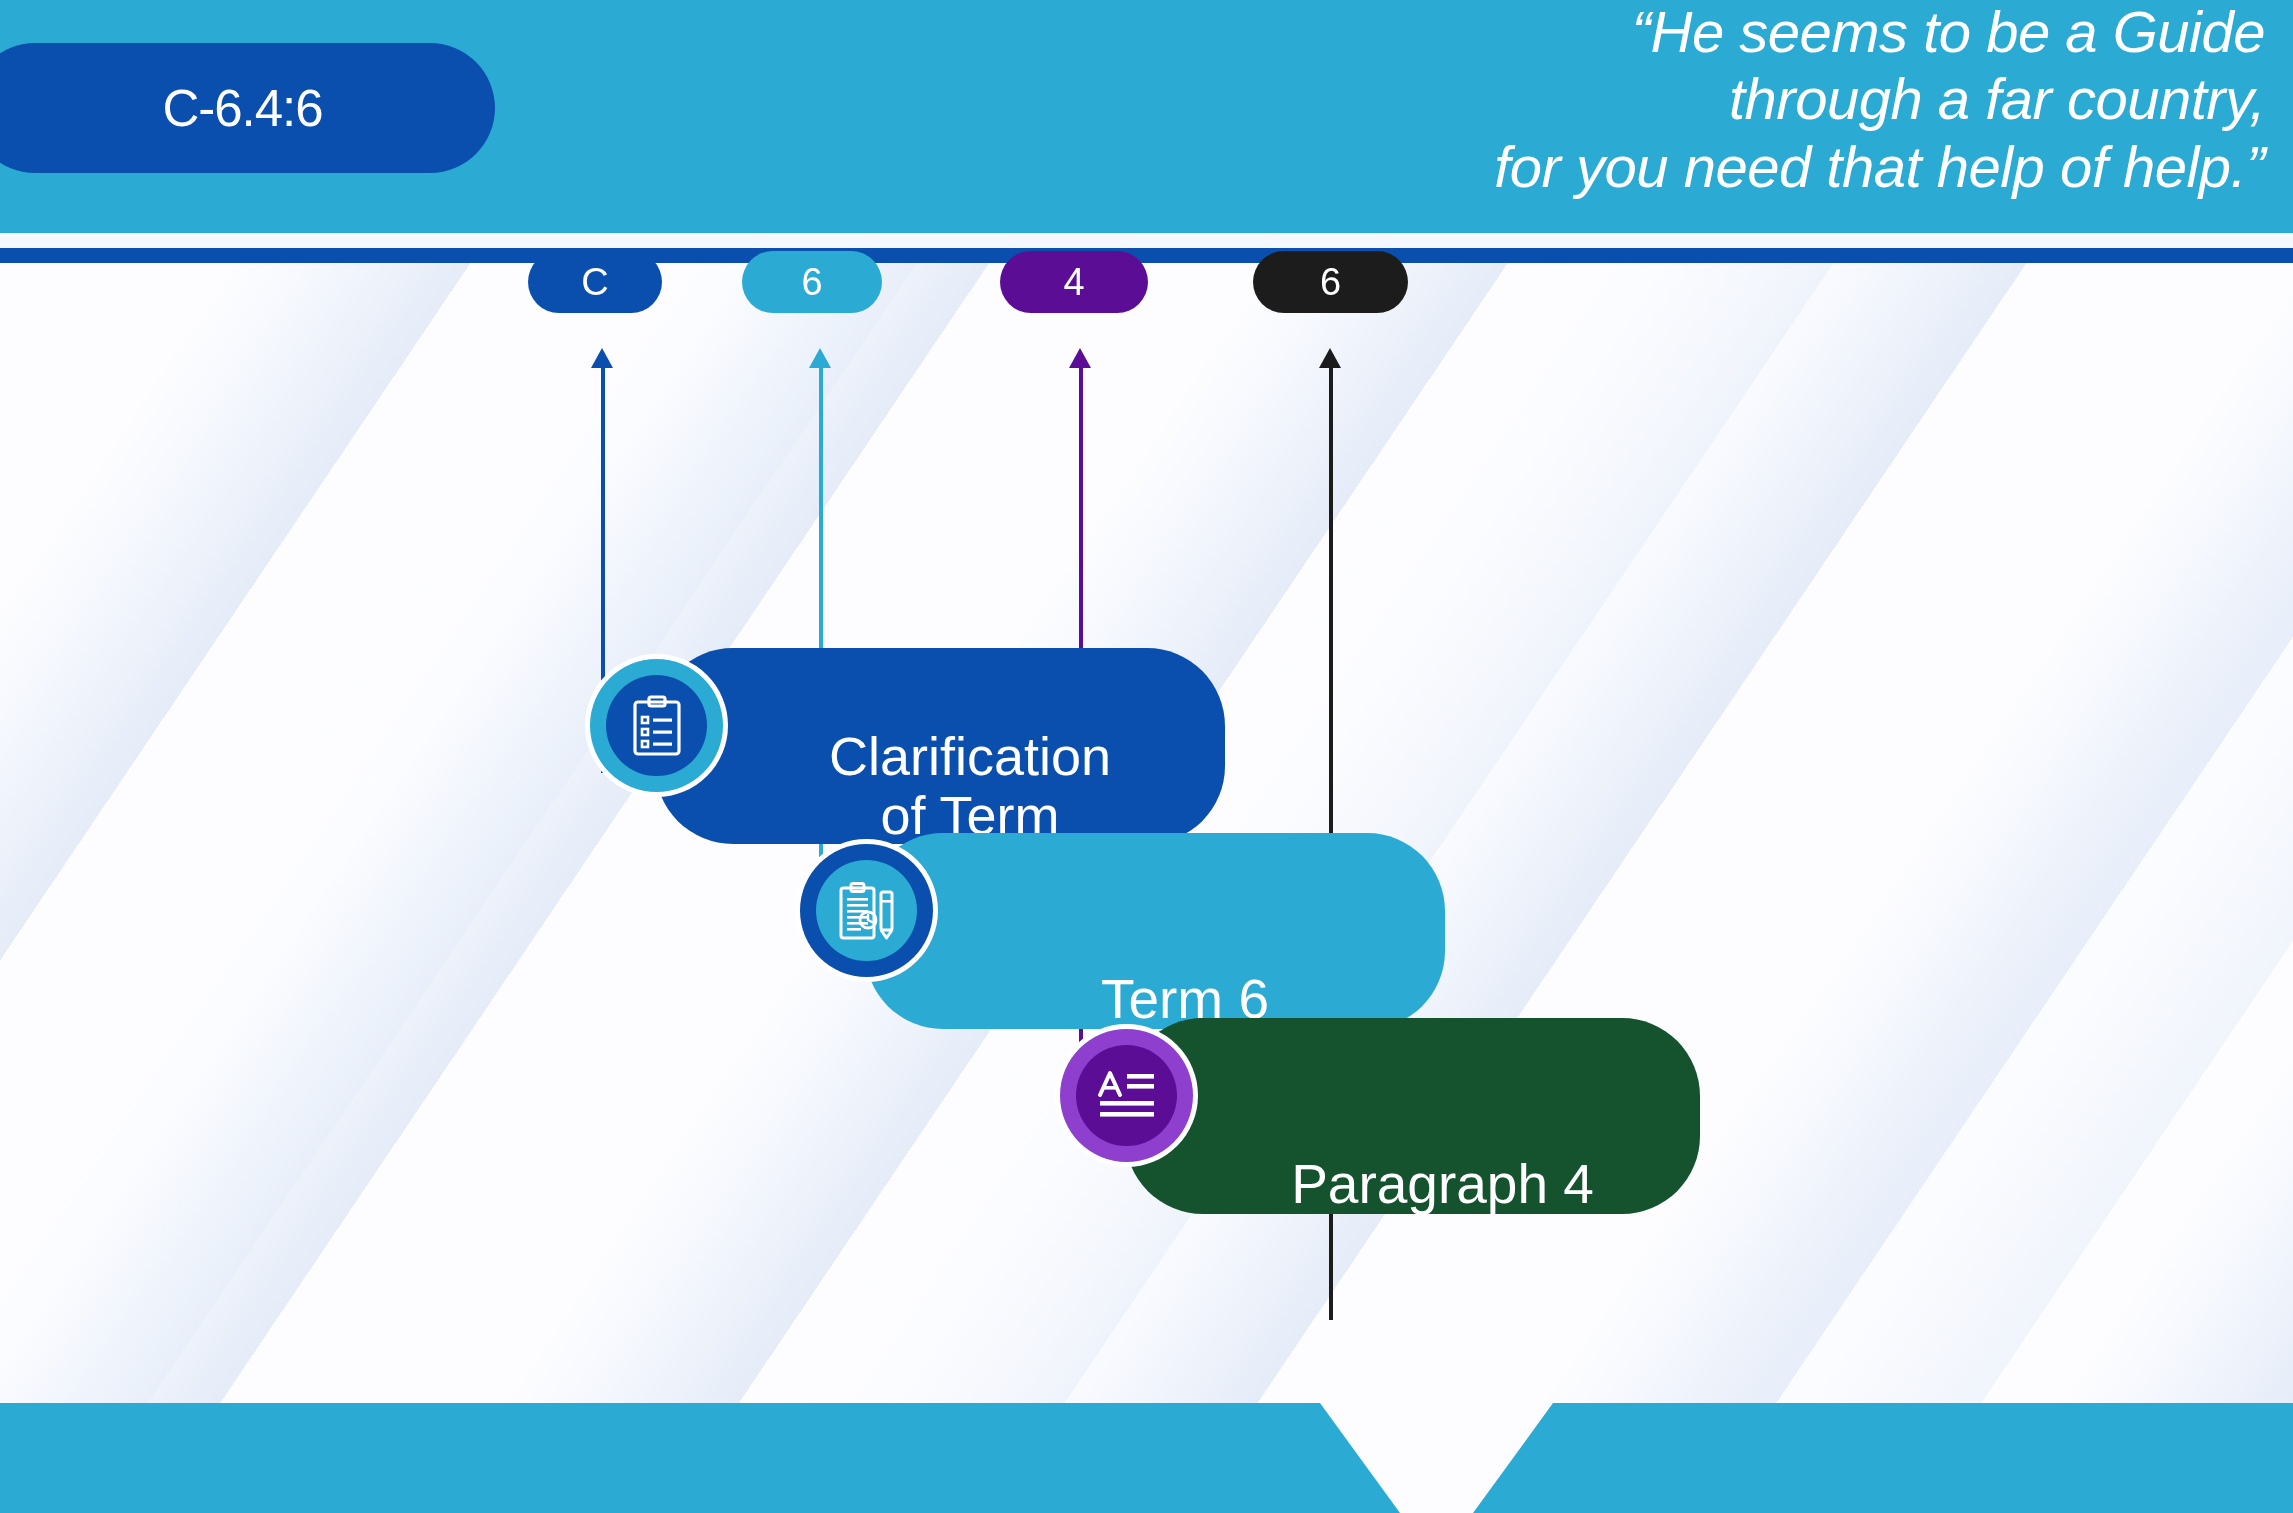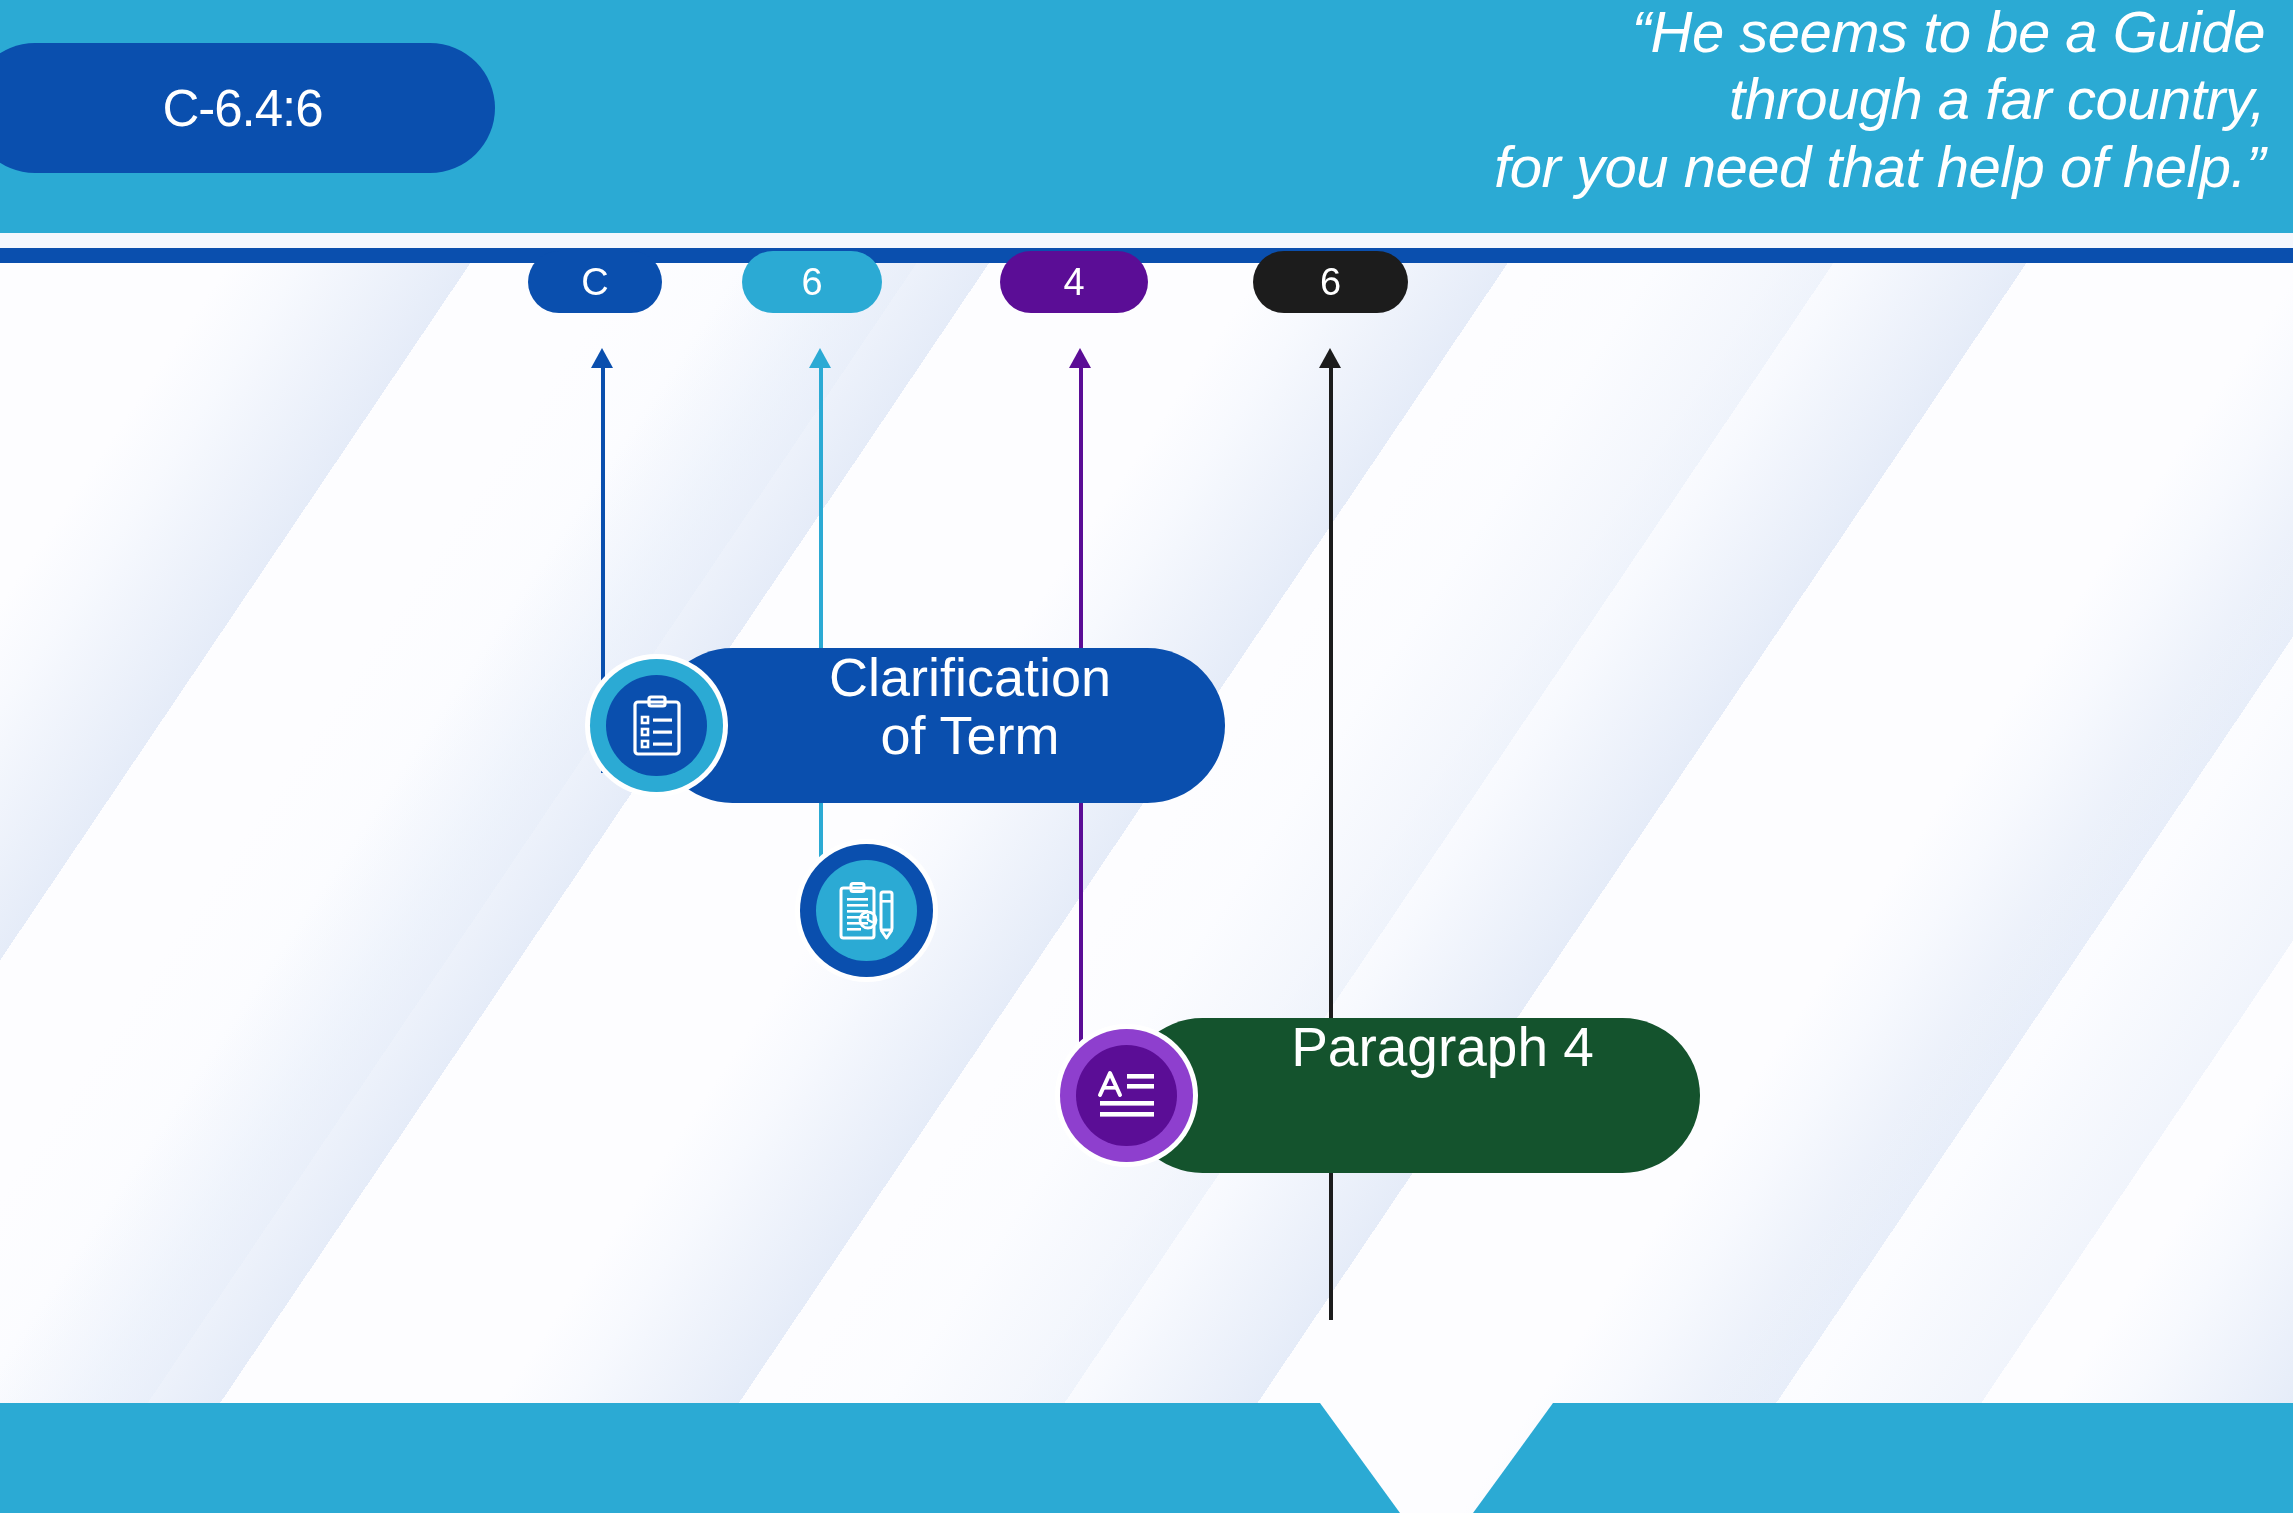--- a/index.html
+++ b/index.html
@@ -112,23 +112,23 @@
     border-radius:31px;
     display:flex; align-items:center; justify-content:center;
     color:#ffffff;
     font-size:38px;
     line-height:1;
   }
 
   
   .node { position:absolute; height:155px; }
   .node-bar {
-    position:absolute; left:70px; top:0; right:0; height:155px;
+    position:absolute; left:70px; top:0; right:0; height:196px;
     border-radius:78px;
-    display:flex; align-items:flex-start;
+    display:flex; align-items:flex-end;
   }
   .node-label {
     color:#ffffff;
     font-size:55px;
     line-height:1.08;
     font-weight:400;
     width:100%;
     text-align:center;
     padding-left:80px;
     padding-right:20px;
@@ -245,20 +245,23 @@
               <rect x="25" y="23.5" width="19" height="3.2" fill="#fff"></rect>
               <rect x="25" y="35.5" width="19" height="3.2" fill="#fff"></rect>
               <rect x="25" y="47.5" width="19" height="3.2" fill="#fff"></rect>
             </svg>
           </div>
         </div>
       </div>
     </div>
 
     <div class="node" id="n2" style="left:795px; top:570px; width:650px;">
+      <div class="node-bar" id="n2bar" style="background: rgb(43, 170, 212);">
+        <div class="node-label">Term 6</div>
+      </div>
       <div class="node-icon-ring">
         <div class="node-icon-outer" id="n2outer" style="background: rgb(10, 79, 174);">
           <div class="node-icon-inner" id="n2inner" style="background: rgb(43, 170, 212);">
 
             <svg width="62" height="62" viewBox="0 0 62 62">
               <rect x="5" y="8" width="33" height="50" rx="2.5" fill="none" stroke="#fff" stroke-width="3"></rect>
               <rect x="15" y="3.5" width="13" height="8" rx="2" fill="none" stroke="#fff" stroke-width="3"></rect>
               <rect x="11" y="18" width="21" height="2.6" fill="#fff"></rect>
               <rect x="11" y="24" width="21" height="2.6" fill="#fff"></rect>
               <rect x="11" y="30" width="21" height="2.6" fill="#fff"></rect>

